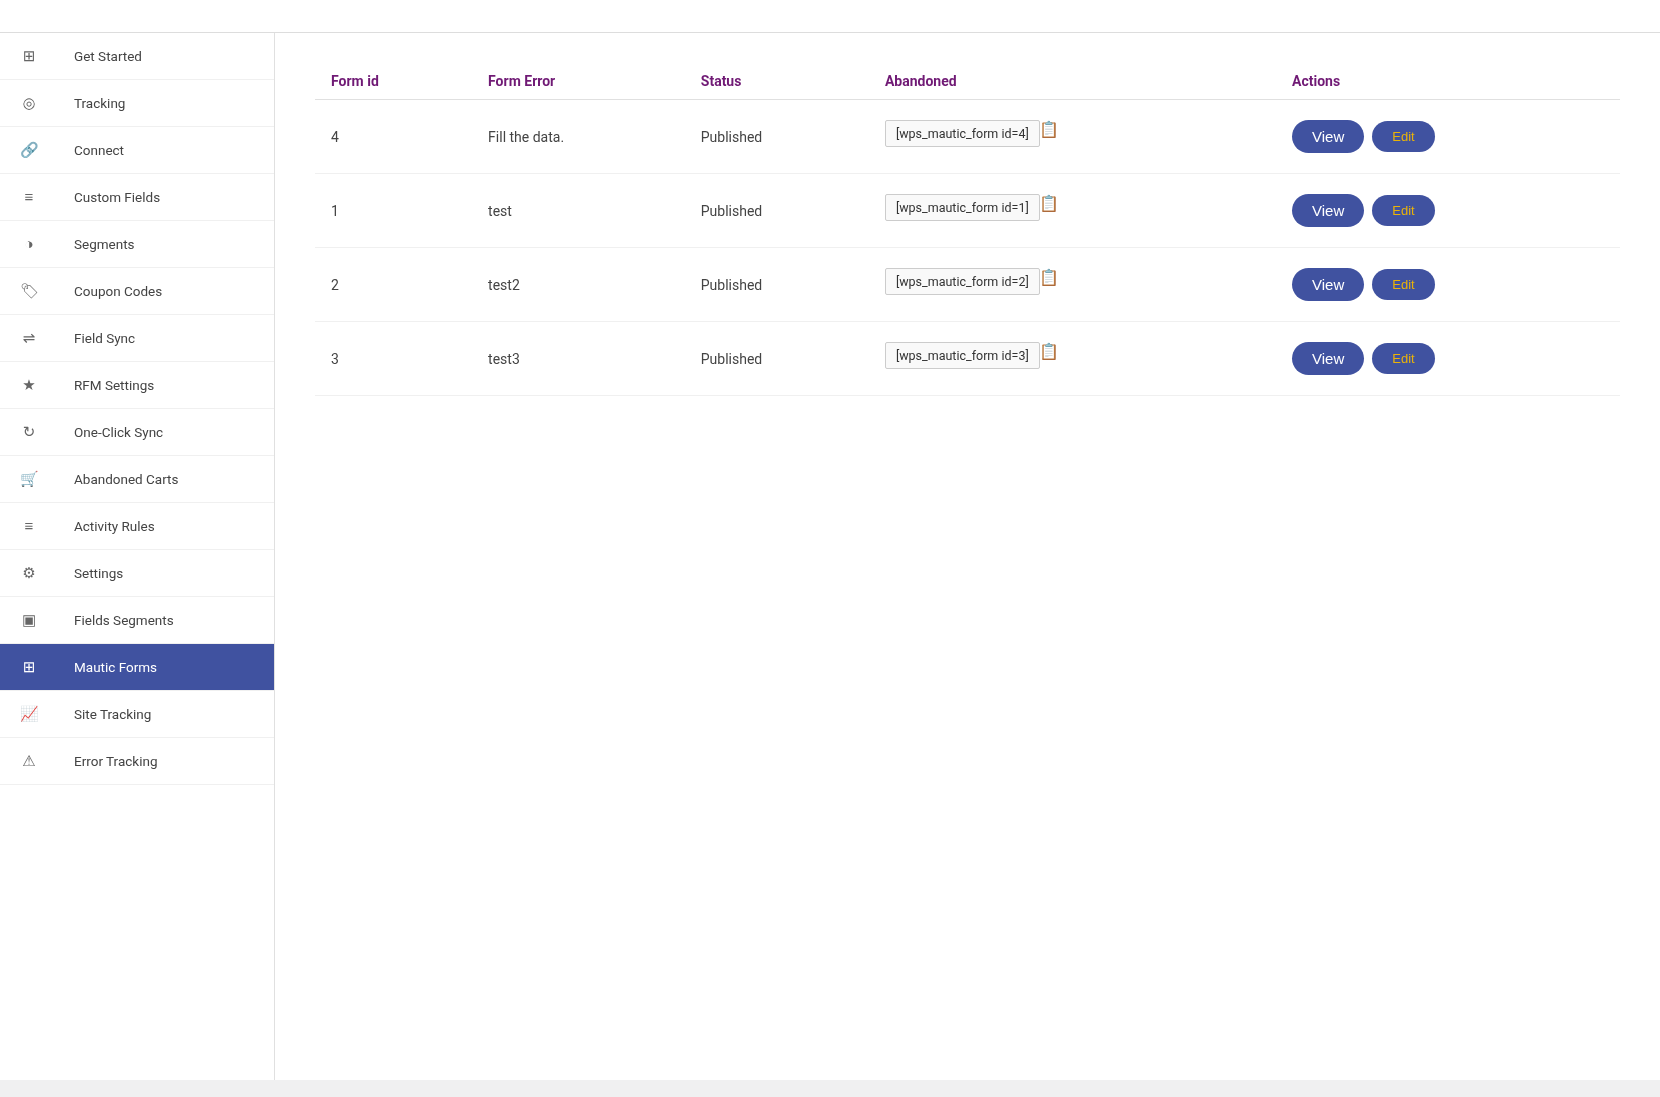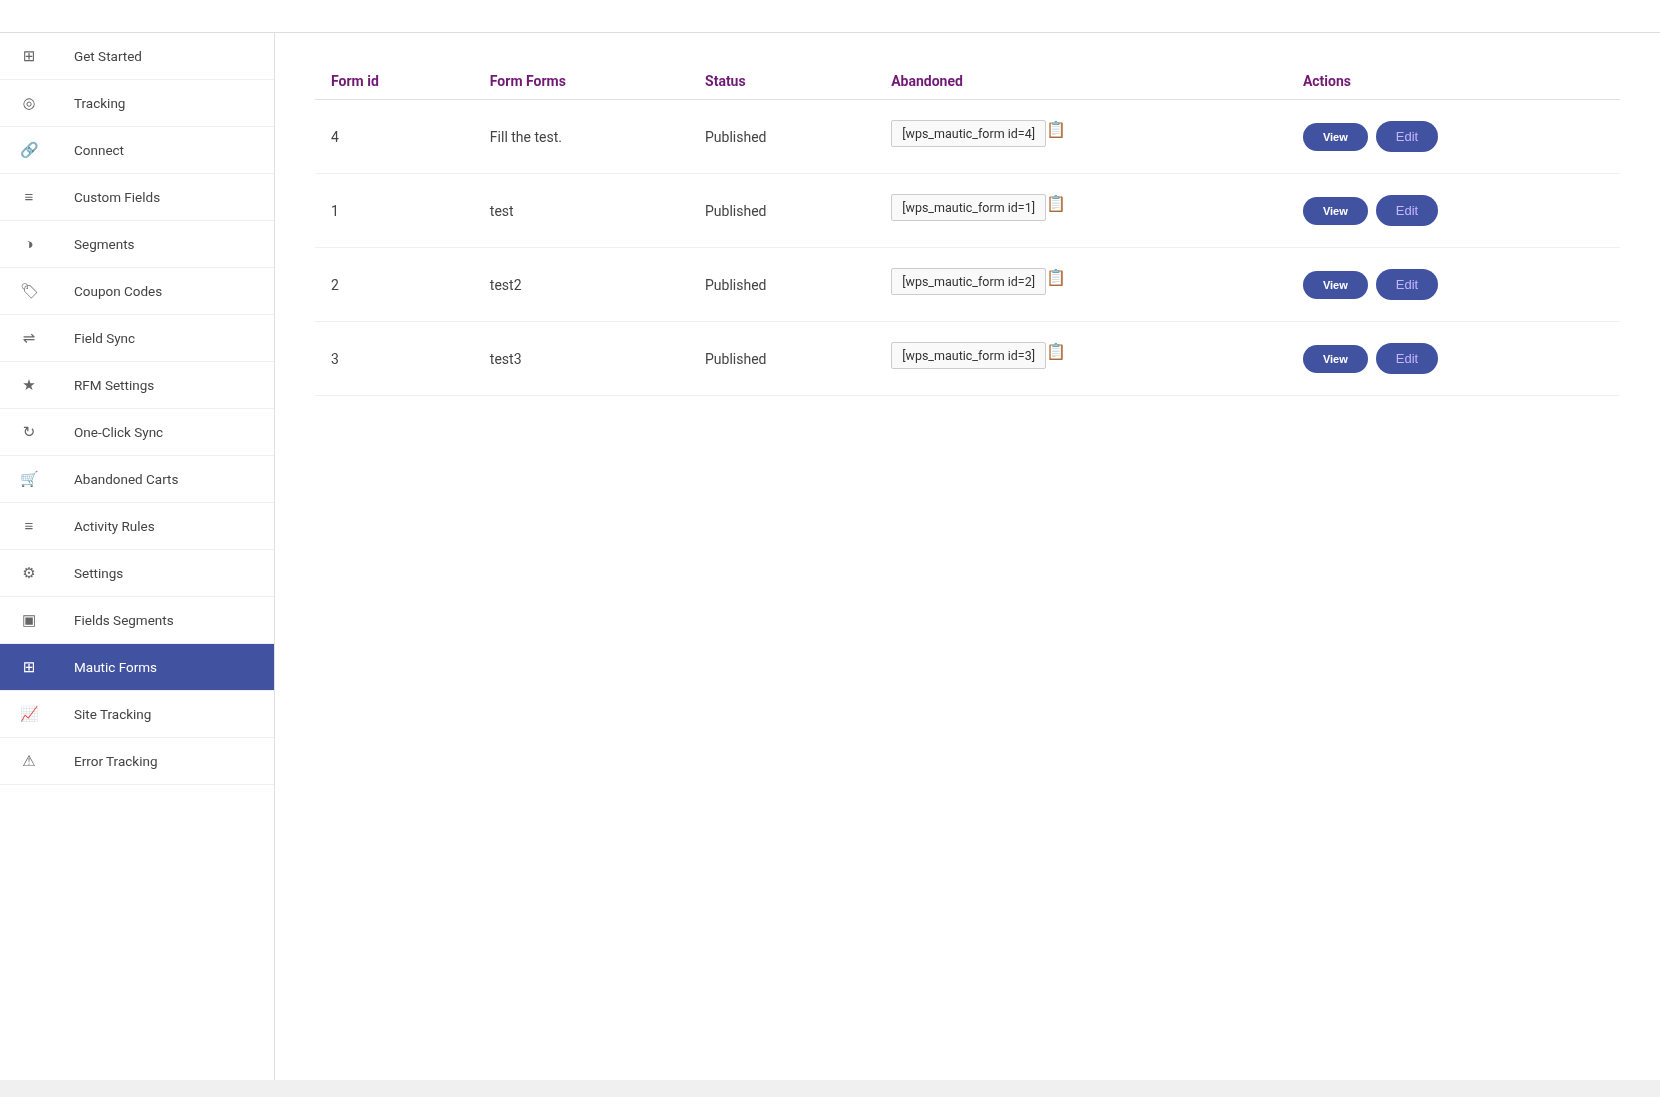--- a/index.html
+++ b/index.html
@@ -115,28 +115,28 @@
       gap: 8px;
       align-items: center;
     }
 
     .btn-view {
       background: #4052a0;
       color: #fff;
       border: none;
       border-radius: 20px;
       padding: 8px 20px;
-      font-size: 11px;
+      font-size: 15px;
       cursor: pointer;
-      font-weight: 700;
+      font-weight: 400;
     }
 
     .btn-edit {
       background: #4052a0;
-      color: #c4b5fd;
+      color: #eab308;
       border: none;
       border-radius: 20px;
       padding: 8px 20px;
       font-size: 13px;
       cursor: pointer;
       font-weight: 500;
     }
   </style>
 </head>
 <body>
@@ -213,31 +213,31 @@
         <span class="sidebar-label">Error Tracking</span>
       </div>
     </nav>
 
   <main class="main-content">
     <table>
       <thead>
         <tr>
 
         <th>Form id</th>
-            <th>Form Forms</th>
+            <th>Form Error</th>
             <th>Status</th>
             <th>Abandoned</th>
             <th>Actions</th>
           </tr>
       </thead>
       <tbody>
 
       <tr>
             <td>4</td>
-            <td>Fill the test.</td>
+            <td>Fill the data.</td>
             <td>Published</td>
             <td>
               <div class="shortcode-cell">
                 <span class="shortcode-box">[wps_mautic_form id=4]</span>
                 <span class="copy-icon">📋</span>
               </div>
             </td>
             <td>
               <div class="actions-cell">
                 <button class="btn-view">View</button>

